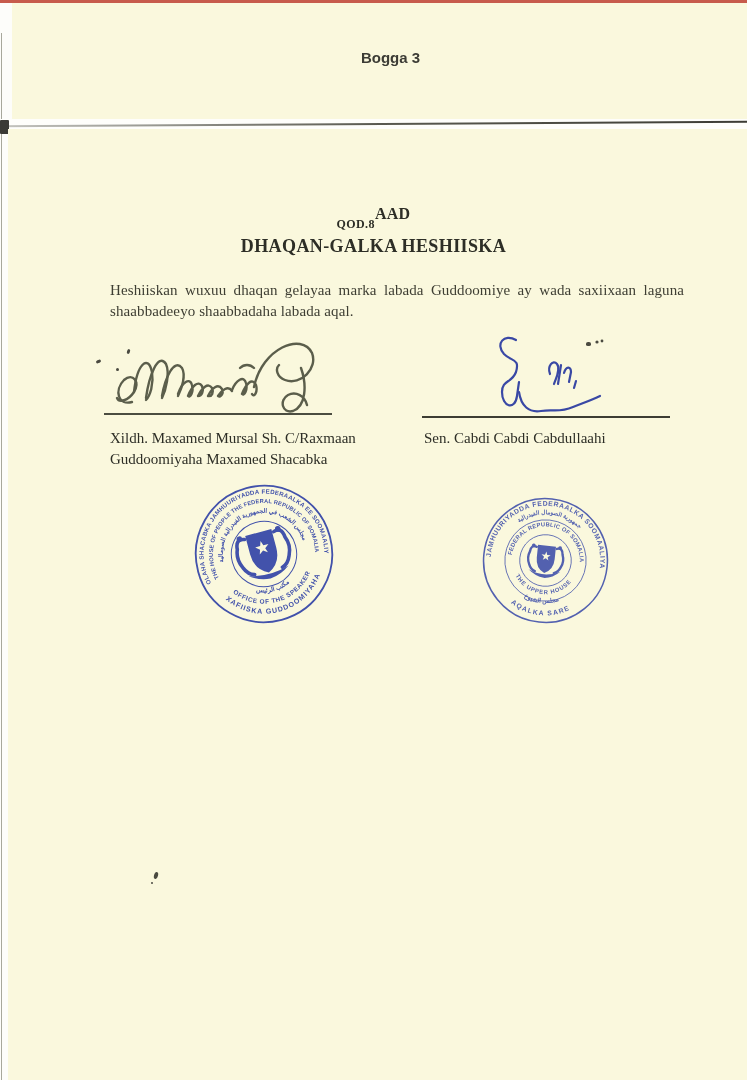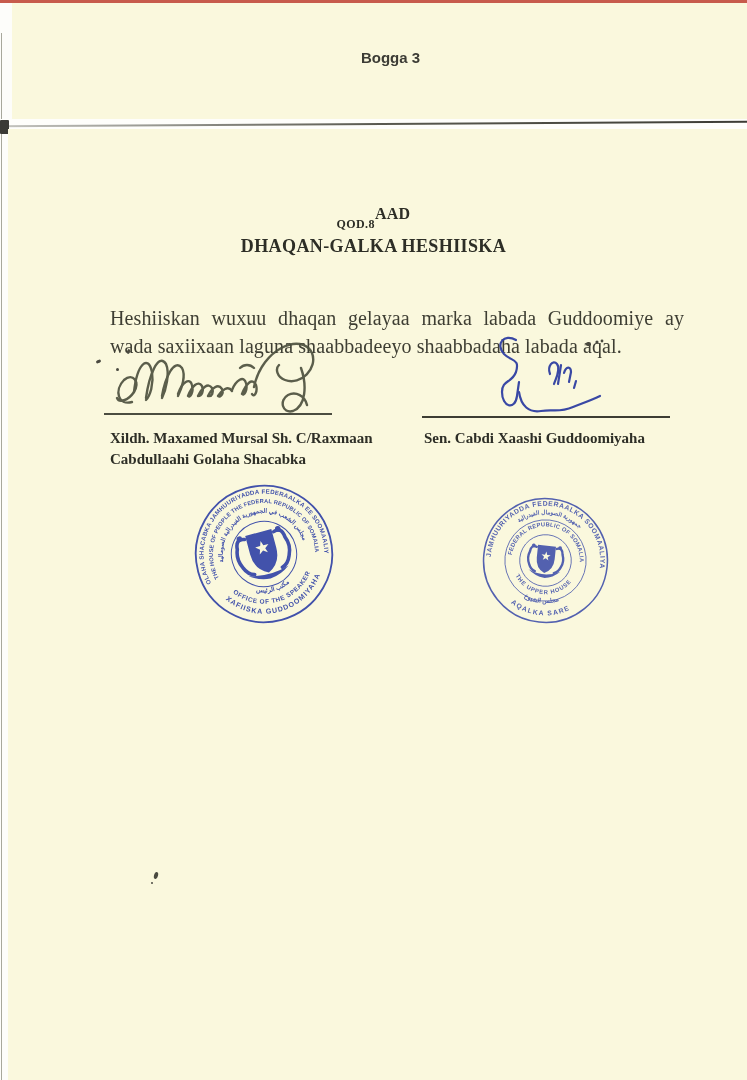--- a/index.html
+++ b/index.html
@@ -24,29 +24,29 @@
   .split-blob{position:absolute;left:0;top:120px;width:9px;height:14px;background:#3a3a36;border-radius:1px;}
   .page{position:absolute;left:8px;top:129px;width:739px;height:951px;background:#faf8dd;}
 
   .heading{position:absolute;left:0;top:205px;width:747px;text-align:center;color:#2d2e26;}
   .heading-article{font-size:12px;font-weight:bold;letter-spacing:.4px;}
   .heading-sup{font-size:16px;font-weight:bold;vertical-align:9px;letter-spacing:.3px;}
   .heading-title{font-size:18px;font-weight:bold;letter-spacing:.4px;margin-top:4px;}
 
   .paragraph{
     position:absolute;left:110px;top:280px;width:574px;
-    font-size:20px;line-height:1.42;color:#3e3e33;text-align:justify;letter-spacing:.1px;margin-top:24px;
+    font-size:15px;line-height:1.42;color:#3e3e33;text-align:justify;letter-spacing:.1px;
   }
 
   .sig-svg{position:absolute;}
   .sig-line{position:absolute;height:2px;}
   .sig-line-left{left:104px;top:413px;width:228px;background:#4b4d40;}
   .sig-line-right{left:422px;top:416px;width:248px;height:1.6px;background:#3d3d33;}
 
-  .name-block{position:absolute;top:428px;color:#2d2e26;font-weight:bold;font-size:15px;line-height:21px;}
+  .name-block{position:absolute;top:428px;color:#2d2e26;font-weight:normal;font-size:15px;line-height:21px;}
   .name-left{left:110px;width:300px;}
   .name-right{left:424px;width:300px;}
 
   .seal{position:absolute;}
   .seal-left{left:193px;top:483px;width:142px;height:142px;transform:rotate(-15deg);opacity:.9;}
   .seal-right{left:481px;top:496px;width:129px;height:129px;transform:rotate(6deg);opacity:.82;}
   .seal text{font-family:"Liberation Sans", sans-serif;font-weight:bold;}
 
   .speck{position:absolute;background:#4a4a40;border-radius:50%;}
   .speck-a{left:127px;top:349px;width:3px;height:5px;transform:rotate(20deg);}
@@ -109,24 +109,24 @@
       <path d="M144,45 C146,38 151,38 151,44 L149,54"></path>
       <path d="M156,53 L154,60"></path>
     </g>
     <circle cx="177" cy="14" r="1.6" fill="#4a4a40"></circle>
     <circle cx="182" cy="13" r="1.4" fill="#4a4a40"></circle>
   </svg>
   <div class="sig-line sig-line-right"></div>
 
   <div class="name-block name-left">
     <div>Xildh. Maxamed Mursal Sh. C/Raxmaan</div>
-    <div>Cabdullaahi Golaha Shacabka</div>
+    <div>Guddoomiyaha Maxamed Shacabka</div>
   </div>
   <div class="name-block name-right">
-    <div>Sen. Cabdi Xaashi Guddoomiyaha</div>
+    <div>Sen. Cabdi Cabdi Cabdullaahi</div>
   </div>
 
   <svg class="seal seal-left" viewBox="0 0 200 200">
     <defs>
       <path id="ls-t85" d="M17.9,122.0 A85,85 0 1 1 182.1,122.0"></path>
       <path id="ls-t72" d="M30.4,118.6 A72,72 0 1 1 169.6,118.6"></path>
       <path id="ls-t58" d="M44.0,115.0 A58,58 0 1 1 156.0,115.0"></path>
       <path id="ls-b54" d="M49.2,118.5 A54,54 0 0 0 150.8,118.5"></path>
       <path id="ls-b70" d="M34.2,123.9 A70,70 0 0 0 165.8,123.9"></path>
       <path id="ls-b84" d="M21.0,128.7 A84,84 0 0 0 179.0,128.7"></path>

